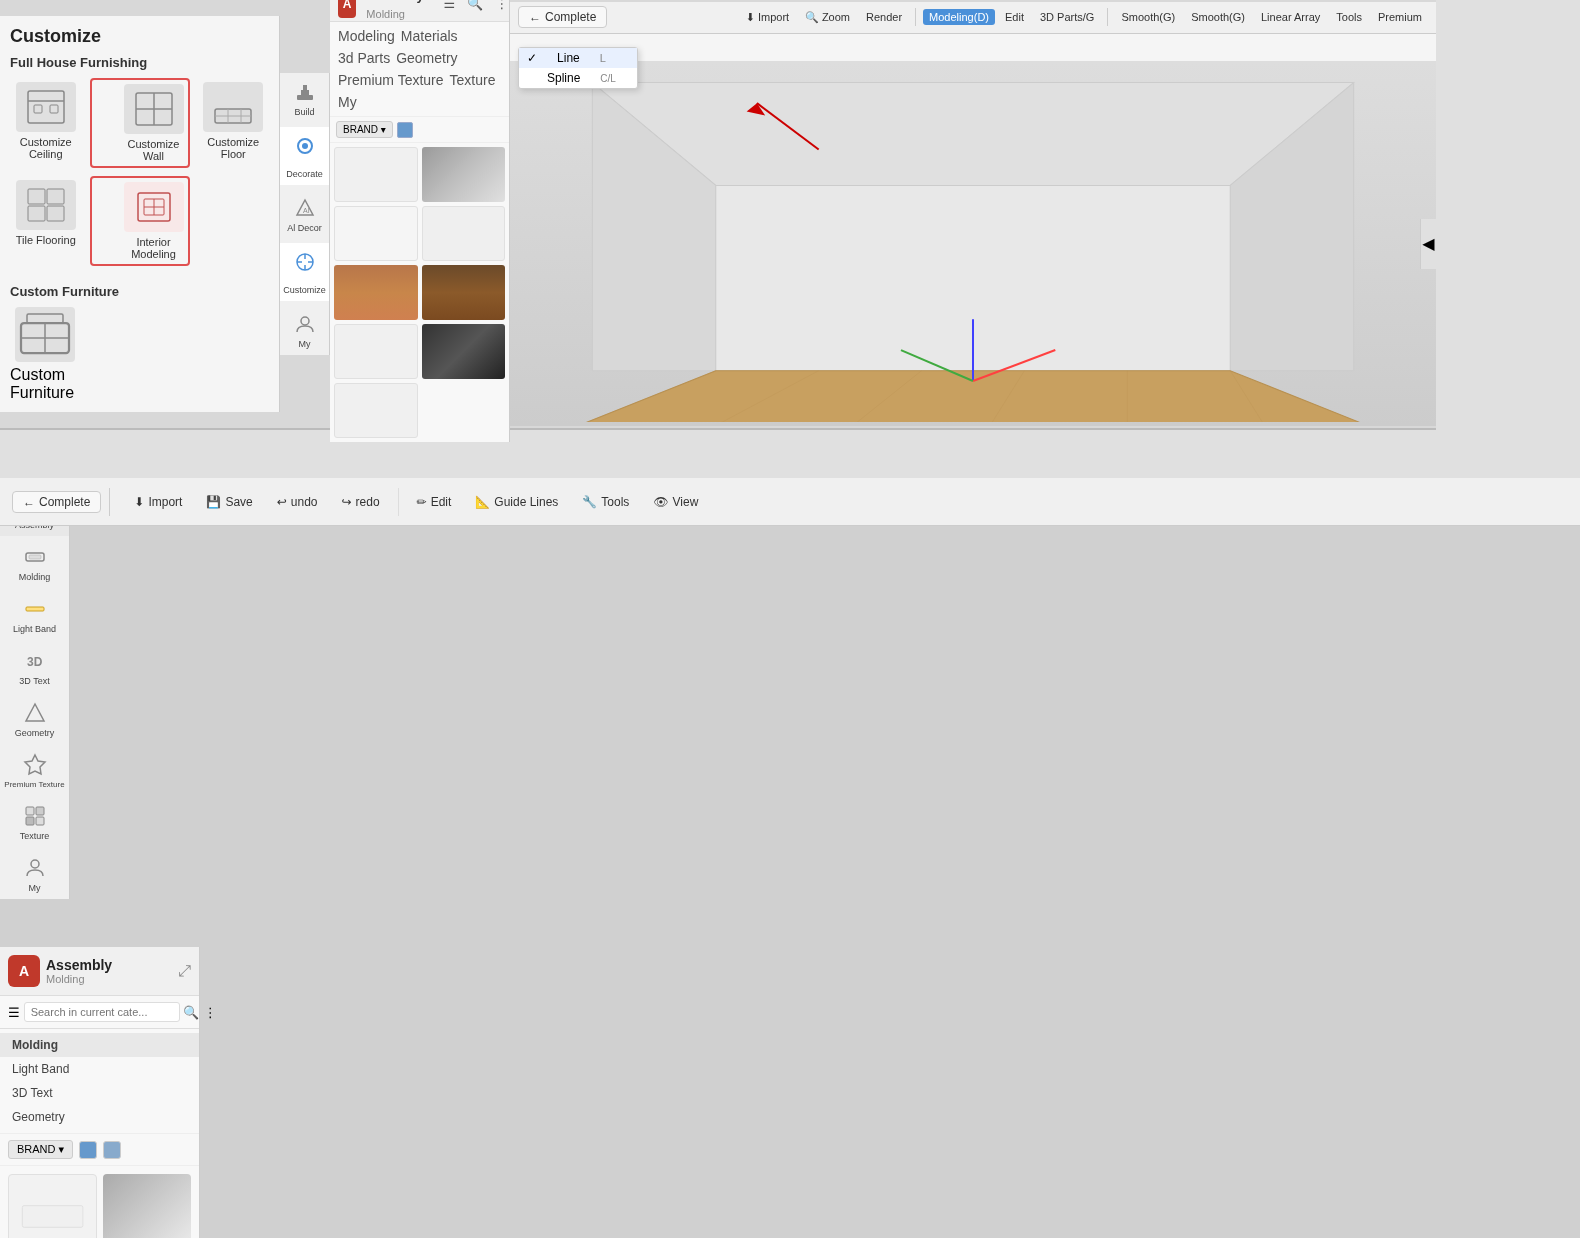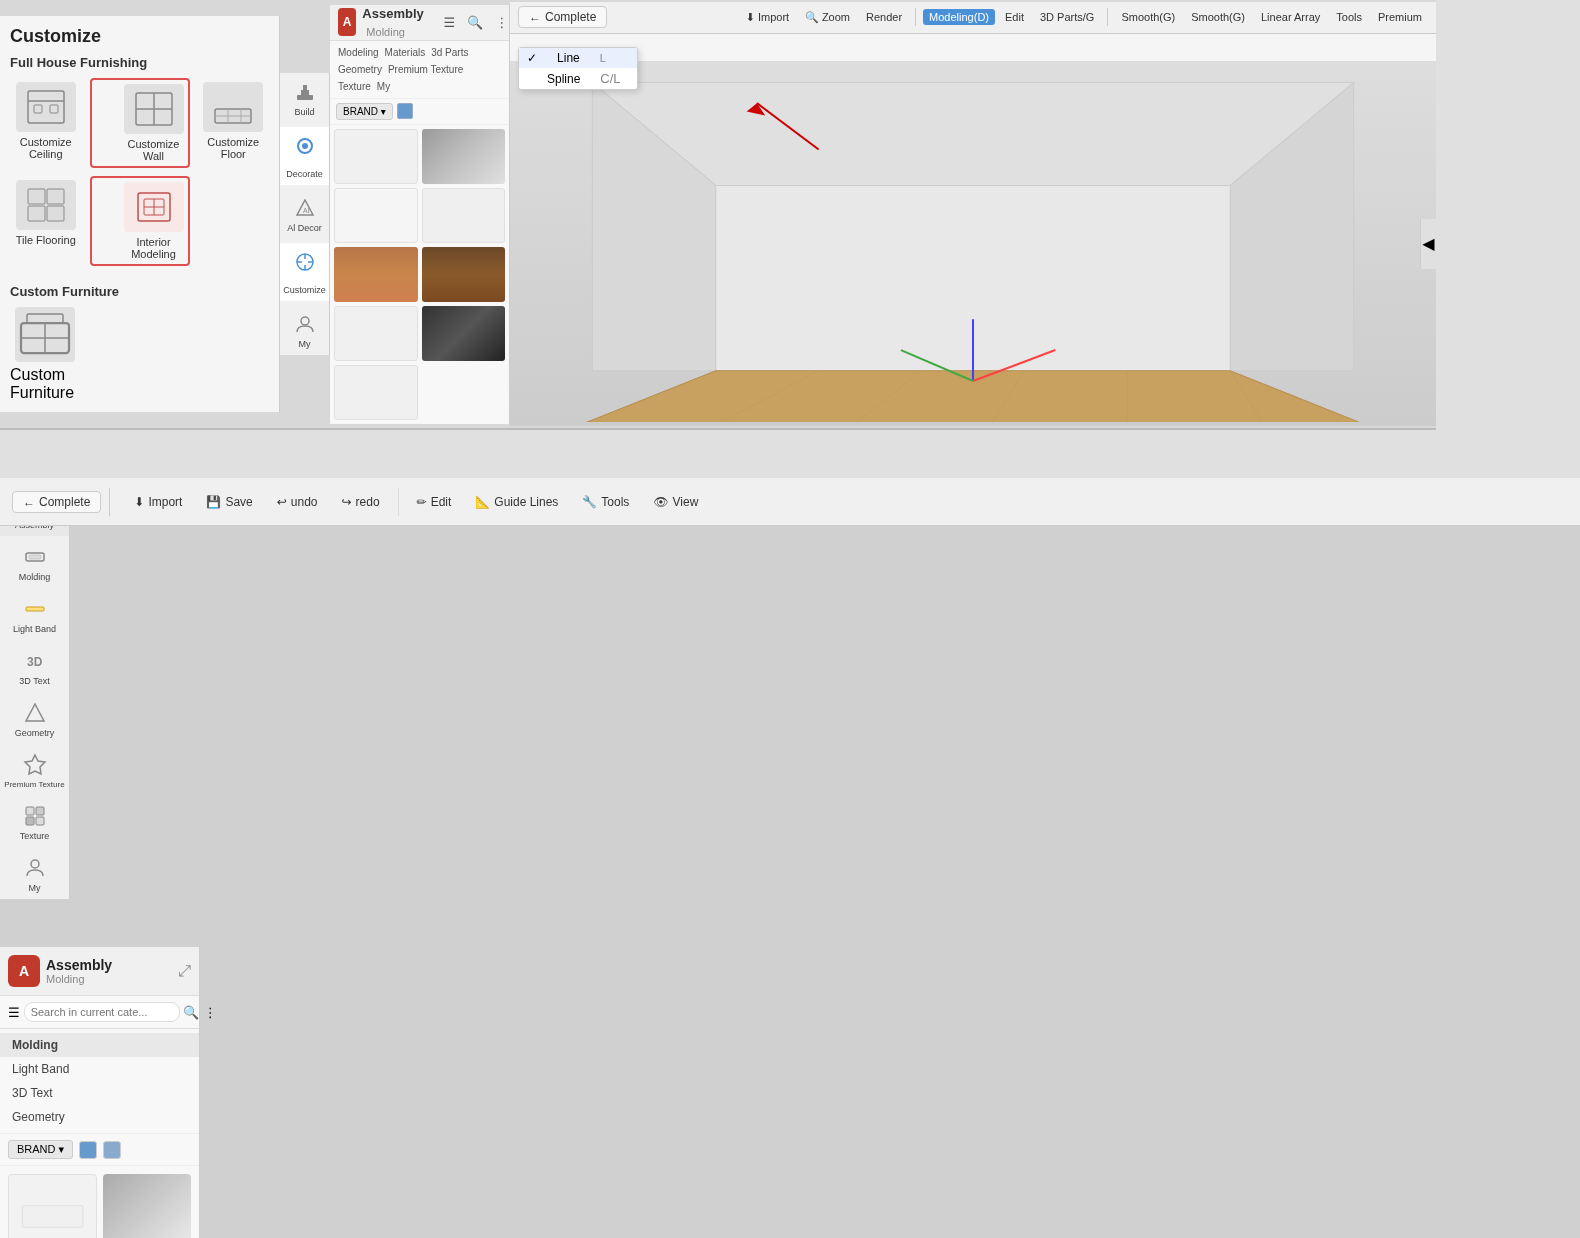--- a/index.html
+++ b/index.html
@@ -305,21 +305,21 @@
     .search-bar-bottom {
       display: flex;
       align-items: center;
       padding: 6px 8px;
       border-bottom: 1px solid #ddd;
       gap: 4px;
     }
     .search-bar-bottom input {
       flex: 1;
       border: 1px solid #ddd;
-      border-radius: 9px;
+      border-radius: 3px;
       padding: 3px 6px;
       font-size: 11px;
       outline: none;
     }
     .left-nav-bottom {
       display: flex;
       flex-direction: column;
       padding: 4px 0;
       border-bottom: 1px solid #eee;
     }
@@ -589,21 +589,21 @@
           <span style="font-size:13px;font-weight:bold;color:#333;">Assembly</span>
           <span style="font-size:11px;color:#888;margin-left:4px;">Molding</span>
         </div>
       </div>
       <div style="margin-left:auto;display:flex;gap:4px;">
         <button class="small-btn">☰</button>
         <button class="small-btn">🔍</button>
         <button class="small-btn">⋮</button>
       </div>
     </div>
-    <div style="display:flex;flex-direction:row;font-size:10px;color:#555;padding:4px 6px;gap:2px;border-bottom:1px solid #eee;flex-wrap:wrap;">
+    <div style="display:flex;flex-direction:row;font-size:14px;color:#555;padding:4px 6px;gap:2px;border-bottom:1px solid #eee;flex-wrap:wrap;">
       <span style="cursor:pointer;padding:2px;">Modeling</span>
       <span style="cursor:pointer;padding:2px;">Materials</span>
       <span style="cursor:pointer;padding:2px;">3d Parts</span>
       <span style="cursor:pointer;padding:2px;">Geometry</span>
       <span style="cursor:pointer;padding:2px;">Premium Texture</span>
       <span style="cursor:pointer;padding:2px;">Texture</span>
       <span style="cursor:pointer;padding:2px;">My</span>
     </div>
     <div style="display:flex;align-items:center;padding:4px 6px;border-bottom:1px solid #eee;gap:4px;">
       <span style="font-size:10px;background:#e8e8e8;border:1px solid #ccc;border-radius:3px;padding:2px 6px;cursor:pointer;">BRAND ▾</span>
@@ -655,21 +655,21 @@
       <div style="position:relative;">
         <div style="background:white;border:1px solid #ccc;border-radius:3px;box-shadow:2px 2px 6px rgba(0,0,0,0.15);position:absolute;top:0;left:0;z-index:10;min-width:120px;">
           <div style="display:flex;align-items:center;padding:3px 8px;font-size:12px;cursor:pointer;background:#e8f0fe;gap:20px;">
             <span>✓</span>
             <span>Line</span>
             <span style="color:#888;font-size:11px;">L</span>
           </div>
           <div style="display:flex;align-items:center;padding:3px 8px;font-size:12px;cursor:pointer;gap:20px;">
             <span> </span>
             <span>Spline</span>
-            <span style="color:#888;font-size:13px;">C/L</span>
+            <span style="color:#888;font-size:10px;">C/L</span>
           </div>
         </div>
       </div>
     </div>
 
     <div class="scene-top">
       
       <svg width="100%" height="100%" viewBox="0 0 900 350" preserveAspectRatio="xMidYMid meet">
 
         <polygon points="80,20 820,20 700,120 200,120" fill="#e0e0e0" stroke="#ccc" stroke-width="1"></polygon>

